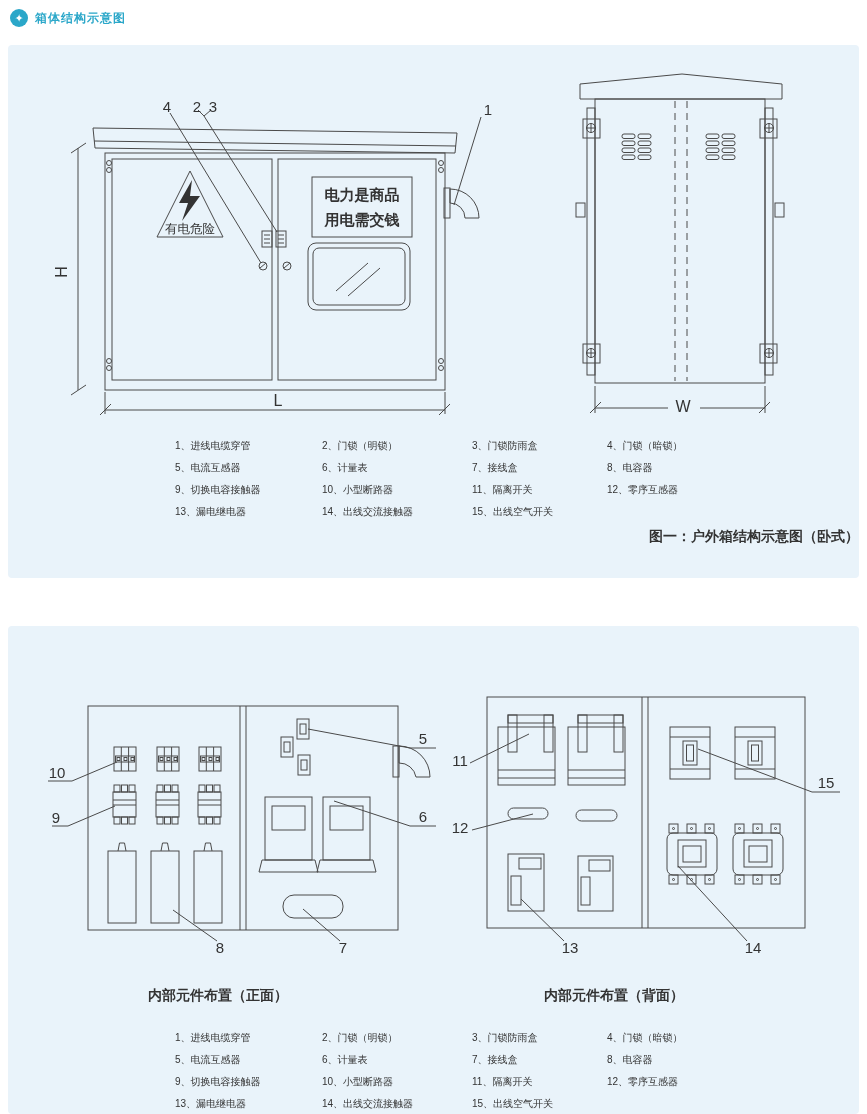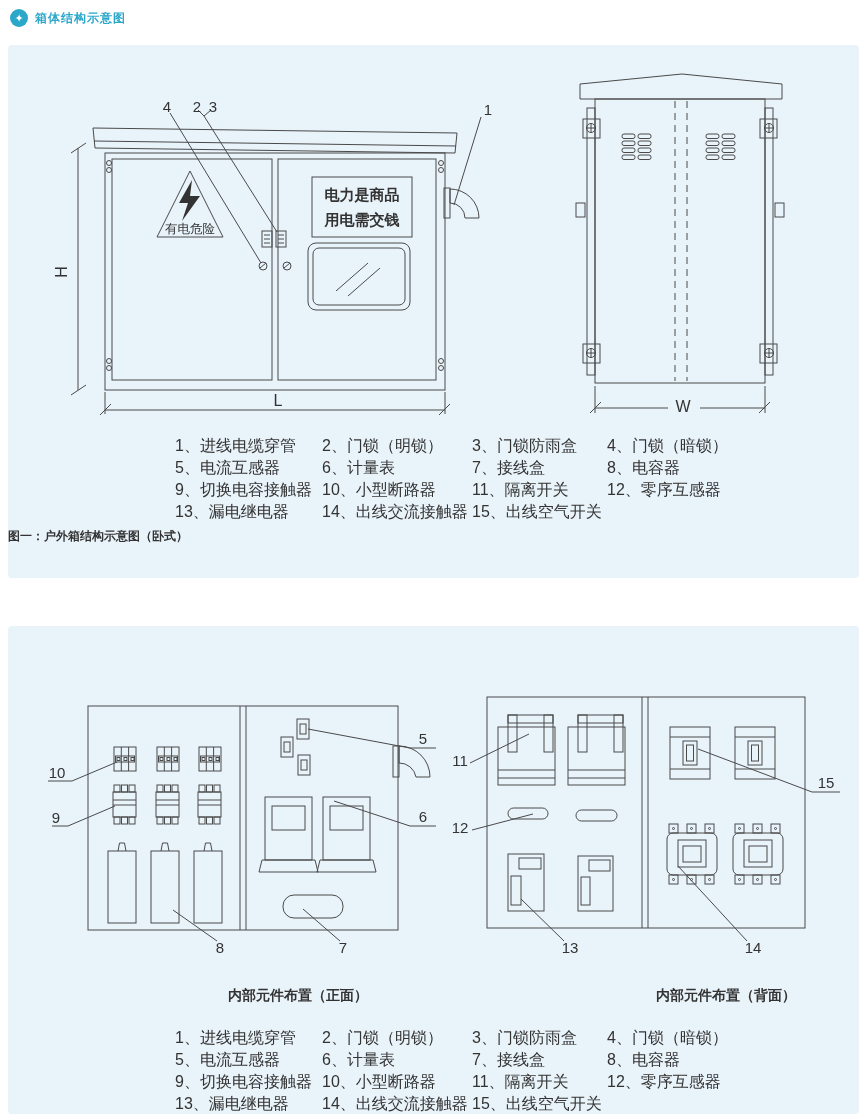--- a/index.html
+++ b/index.html
@@ -21,34 +21,34 @@
   svg{position:absolute;overflow:visible;}
   svg text{fill:#333;stroke:none;font-family:"Liberation Sans","DejaVu Sans",sans-serif;}
   .svg-front{left:47px;top:40px;}
   .svg-back{left:557px;top:20px;}
   .svg-int-front{left:37px;top:64px;}
   .svg-int-back{left:442px;top:64px;}
   .legend{
     position:absolute;left:167px;display:grid;
     grid-template-columns:147px 150px 135px auto;
     grid-auto-rows:22px;align-items:center;
-    font-size:16px;color:#333;white-space:nowrap;
+    font-size:10px;color:#333;white-space:nowrap;
   }
   .legend-top{top:390px;}
   .legend-bottom{top:401px;}
   .figure-caption{
-    position:absolute;left:0;top:483px;width:100%;text-align:left;
-    font-size:12px;font-weight:600;color:#333;
+    position:absolute;left:0;top:483px;width:100%;text-align:right;
+    font-size:14px;font-weight:600;color:#333;
   }
   .sub-caption{
-    position:absolute;top:361px;width:300px;text-align:right;
+    position:absolute;top:361px;width:300px;text-align:center;
     font-size:14px;font-weight:600;color:#333;
   }
   .sub-caption-front{left:60px;}
-  .sub-caption-back{left:488px;font-family:Liberation Serif, serif;}
+  .sub-caption-back{left:456px;font-family:Liberation Serif, serif;}
 </style>
 </head>
 <body>
 
 <div class="page-title">
   <span class="title-icon">✦</span>
   <span class="title-text">箱体结构示意图</span>
 </div>
 
 <section class="panel panel-1">

